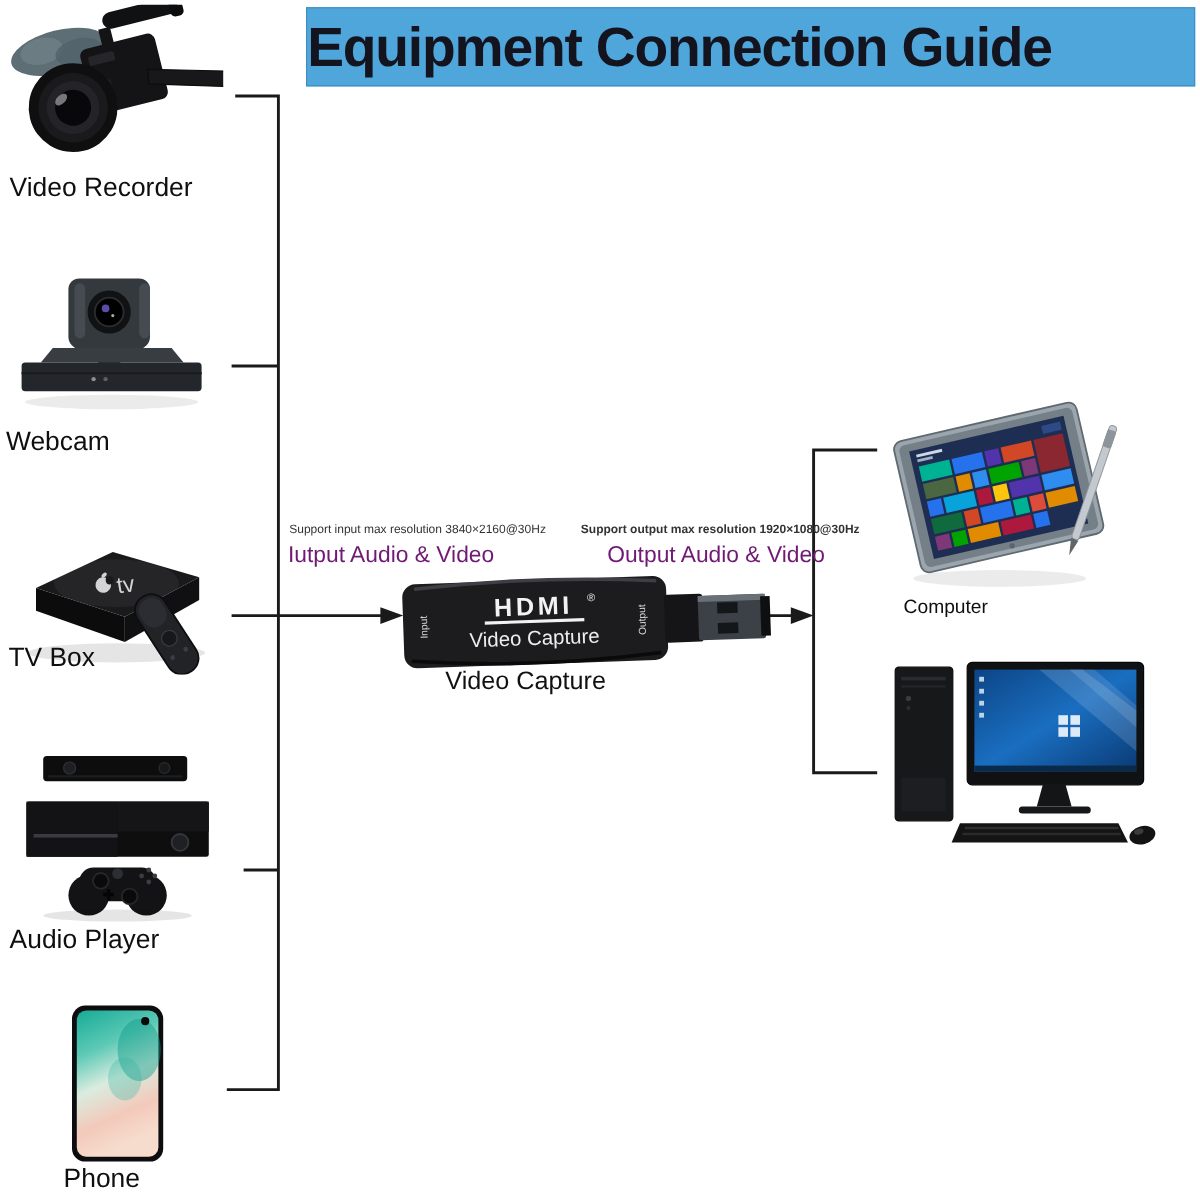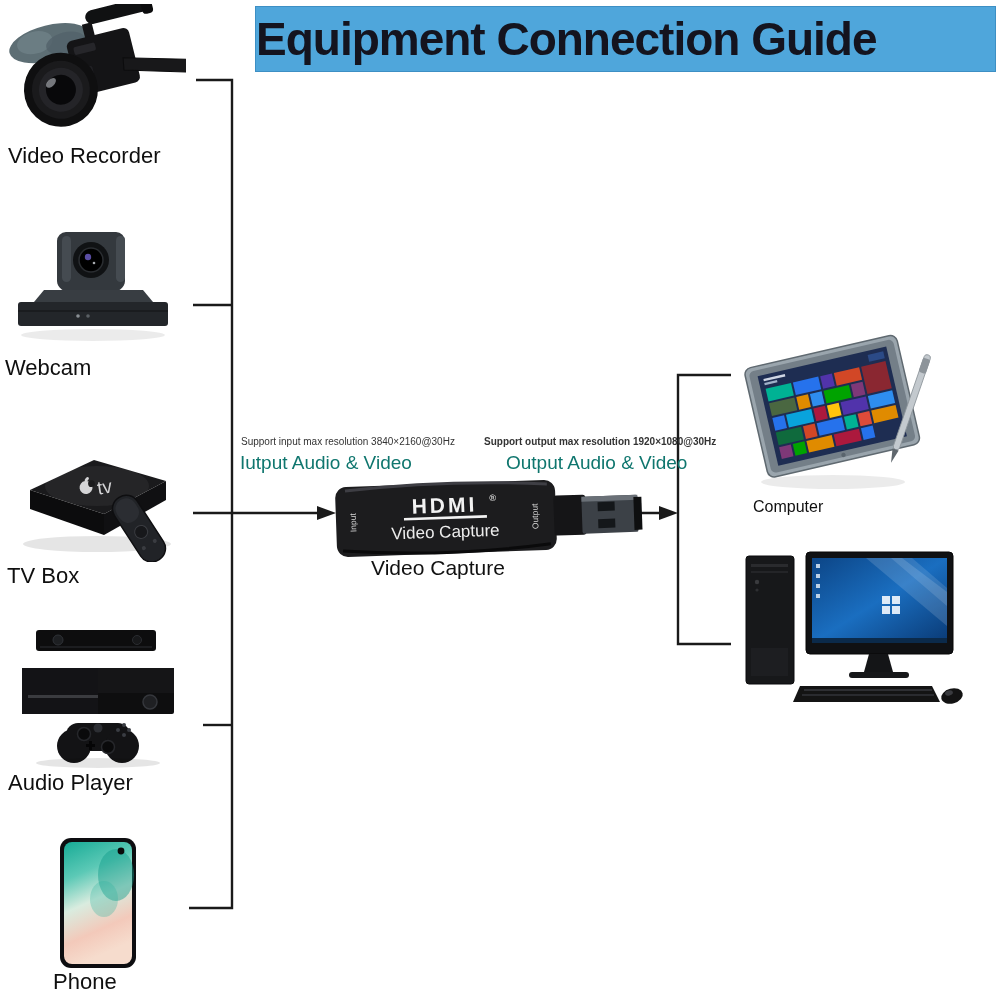--- a/index.html
+++ b/index.html
@@ -17,21 +17,21 @@
   .banner h1{
     font-size:46px;font-weight:bold;color:var(--banner-text);letter-spacing:-1px;white-space:nowrap;
   }
   
   .dev-label{
     color:var(--label);font-size:22px;text-align:left;white-space:nowrap;
   }
   .computer-label{font-size:16px;}
   
   .note{font-size:10px;color:#333;white-space:nowrap;letter-spacing:0;}
-  .io-label{font-size:19px;color:#0f766e;white-space:nowrap;}
+  .io-label{font-size:19px;color:#701a75;white-space:nowrap;}
   .capture-caption{font-size:21px;color:#111;text-align:center;width:180px;}
   svg{display:block;}
   .lines{left:0;top:0;pointer-events:none;}
 </style>
 </head>
 <body>
 
 <svg class="abs lines" width="1000" height="1000" viewBox="0 0 1000 1000">
   <g stroke="#1a1a1a" stroke-width="2.4" fill="none">
     <path d="M196,80 H232 V908 H189"></path>
@@ -108,21 +108,21 @@
     </g>
     <g transform="rotate(-33 136 92)">
       <rect x="123" y="56" width="27" height="74" rx="13" fill="#212327" stroke="#0e0e10" stroke-width="1.5"></rect>
       <rect x="126" y="59" width="21" height="25" rx="10" fill="#2b2d32"></rect>
       <circle cx="136.5" cy="97" r="6.5" fill="#17181b" stroke="#3a3c41" stroke-width="1"></circle>
       <circle cx="130" cy="112" r="2" fill="#3a3c41"></circle>
       <circle cx="143" cy="112" r="2" fill="#3a3c41"></circle>
     </g>
   </svg>
 </figure>
-<div class="abs dev-label" style="left:7px;top:563px;width:170px;">TV Box</div>
+<div class="abs dev-label" style="left:7px;top:535px;width:170px;">TV Box</div>
 
 <figure class="abs" style="left:10px;top:622px;">
   <svg width="175" height="148" viewBox="0 0 175 148">
     <rect x="26" y="8" width="120" height="21" rx="3" fill="#0d0d0e"></rect>
     <circle cx="48" cy="18" r="5" fill="#1d1f22" stroke="#2f3237" stroke-width="1"></circle>
     <circle cx="127" cy="18" r="4.5" fill="#17181a" stroke="#2a2c30" stroke-width="1"></circle>
     <rect x="30" y="24" width="112" height="2" fill="#1c1d20"></rect>
     <rect x="12" y="46" width="152" height="46" rx="2" fill="#0e0e0f"></rect>
     <rect x="88" y="46" width="76" height="25" fill="#151517"></rect>
     <rect x="12" y="46" width="76" height="46" fill="#131316"></rect>

